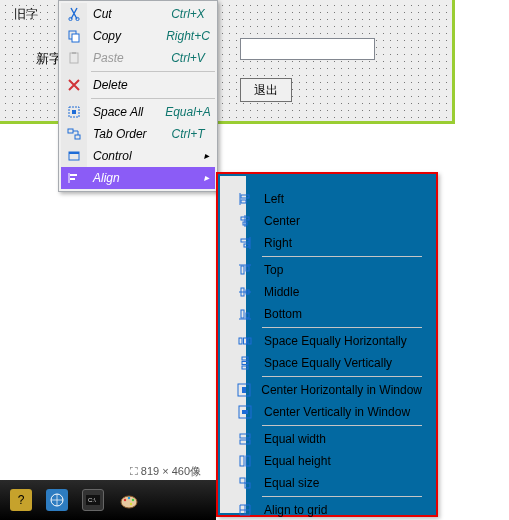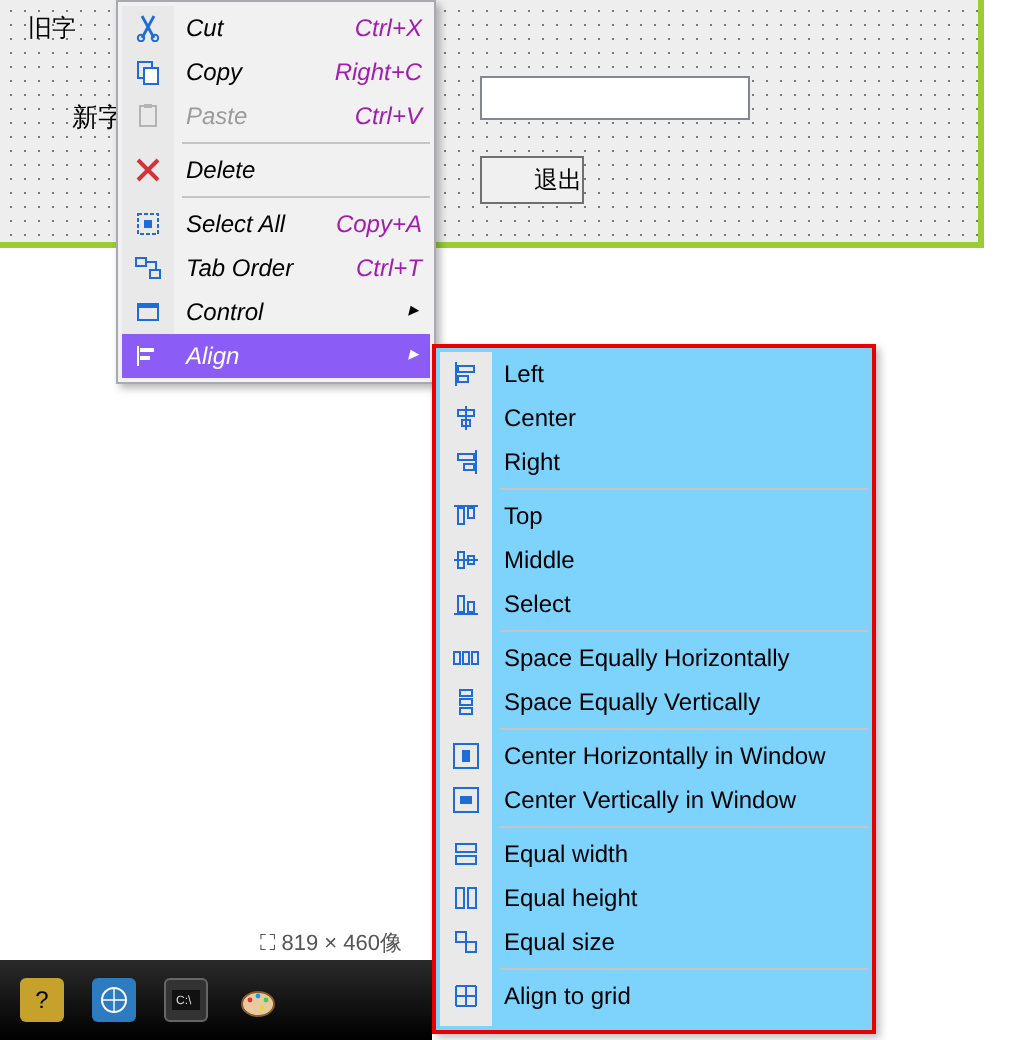--- a/index.html
+++ b/index.html
@@ -5,56 +5,56 @@
   *{box-sizing:border-box}
   html,body{margin:0;padding:0}
   body{
     width:509px;height:520px;overflow:hidden;
     font:12px "Segoe UI",Tahoma,Arial,sans-serif;
     background:#fff;color:#000;position:relative;
   }
 
   
   .form-area{
-    position:absolute;left:0;top:0;width:492px;height:124px;
+    position:absolute;left:0;top:0;width:455px;height:124px;
     background:#EEEEEE;
     border-right:3px solid #9ACD32;border-bottom:3px solid #9ACD32;
     background-image:radial-gradient(circle,#777 0.5px,transparent 0.5px);
     background-size:7px 7px;background-position:2px 2px;
   }
   .form-area::before{content:"";position:absolute;inset:0;border:1px solid rgba(0,0,0,0);}
   .lbl1{position:absolute;left:14px;top:6px;font-size:12px}
   .lbl2{position:absolute;left:36px;top:50px;font-size:13px}
   .tbox{position:absolute;height:22px;background:#fff;border:1px solid #828790}
   .tbox.a{left:240px;top:38px;width:135px}
-  .btn{position:absolute;left:240px;top:78px;width:52px;height:24px;background:#F0F0F0;border:1px solid #707070;text-align:right;line-height:22px}
+  .btn{position:absolute;left:240px;top:78px;width:52px;height:24px;background:#F0F0F0;border:1px solid #707070;text-align:center;line-height:22px}
 
   
   .menu{
     position:absolute;left:58px;top:0;width:160px;
     background:#F1F1F1;border:1px solid #A7ABB0;
     box-shadow:2px 2px 4px rgba(0,0,0,.3);padding:2px;font-style:italic;
   }
   .menu .gutter{position:absolute;left:2px;top:2px;bottom:2px;width:26px;background:#E9E9E9}
   .menu .mi{position:relative;height:22px;line-height:22px;display:flex;align-items:center}
   .menu .mi .ic{width:26px;display:flex;align-items:center;justify-content:center;color:#1E6CD6}
   .menu .mi .tx{flex:1;padding-left:6px}
-  .menu .mi .sc{width:50px;text-align:right;color:#a21caf;padding-right:4px}
+  .menu .mi .sc{width:50px;text-align:center;color:#0f766e;padding-right:4px}
   .menu .mi.sel{background:#8b5cf6;color:#fff}
   .menu .mi.sel .sc{color:#fff}
   .menu .mi.sel .ic{color:#fff}
   .menu .mi.dis{color:#9B9B9B}
   .menu .mi.dis .ic{opacity:.55}
   .menu hr{border:none;border-top:1px solid #C5C5C5;margin:2px 0 2px 30px}
   .menu .sub::after{content:"▸";position:absolute;right:6px;font-size:10px}
 
   
   .submenu{
     position:absolute;left:216px;top:172px;width:222px;height:345px;
-    background:#7dd3fc;border:2px solid #E60000;padding:2px;
+    background:#0369a1;border:2px solid #E60000;padding:14px;
     box-shadow:2px 2px 4px rgba(0,0,0,.25);
   }
   .submenu .gutter{position:absolute;left:2px;top:2px;bottom:2px;width:26px;background:#E9E9E9}
   .submenu .mi{position:relative;height:22px;line-height:22px;display:flex;align-items:center}
   .submenu .mi .ic{width:26px;display:flex;align-items:center;justify-content:center;color:#1E6CD6;font-size:12px}
   .submenu .mi .tx{flex:1;padding-left:6px;white-space:nowrap}
   .submenu hr{border:none;border-top:1px solid #C5C5C5;margin:2px 0 2px 30px}
 
   
   .status{position:absolute;left:130px;top:464px;font-size:11px;color:#555}
@@ -121,22 +121,22 @@
     <span class="sc"></span>
   </div>
   <hr>
   <div class="mi">
     <span class="ic">
       <svg width="14" height="14" viewBox="0 0 14 14">
           <rect x="2" y="2" width="10" height="10" fill="none" stroke="#1E6CD6" stroke-dasharray="2 1"></rect>
           <rect x="5" y="5" width="4" height="4" fill="#1E6CD6"></rect>
         </svg>
     </span>
-    <span class="tx">Select All</span>
-    <span class="sc">Copy+A</span>
+    <span class="tx">Space All</span>
+    <span class="sc">Equal+A</span>
   </div>
   <div class="mi">
     <span class="ic">
       <svg width="14" height="14" viewBox="0 0 14 14">
           <rect x="1" y="2" width="5" height="4" fill="none" stroke="#1E6CD6"></rect>
           <rect x="8" y="8" width="5" height="4" fill="none" stroke="#1E6CD6"></rect>
           <path d="M6 4 H11 V8" fill="none" stroke="#1E6CD6"></path>
         </svg>
     </span>
     <span class="tx">Tab Order</span>
@@ -220,21 +220,21 @@
       <span class="tx">Middle</span>
     </div>
   <div class="mi">
       <span class="ic">
         <svg width="14" height="14" viewBox="0 0 14 14">
           <path d="M1 12H13" stroke="#1E6CD6"></path>
           <rect x="3" y="3" width="3" height="8" fill="none" stroke="#1E6CD6"></rect>
           <rect x="8" y="6" width="3" height="5" fill="none" stroke="#1E6CD6"></rect>
         </svg>
       </span>
-      <span class="tx">Select</span>
+      <span class="tx">Bottom</span>
     </div>
   <hr>
   <div class="mi">
       <span class="ic">
         <svg width="14" height="14" viewBox="0 0 14 14">
           <rect x="1" y="4" width="3" height="6" fill="none" stroke="#1E6CD6"></rect>
           <rect x="5.5" y="4" width="3" height="6" fill="none" stroke="#1E6CD6"></rect>
           <rect x="10" y="4" width="3" height="6" fill="none" stroke="#1E6CD6"></rect>
         </svg>
       </span>

